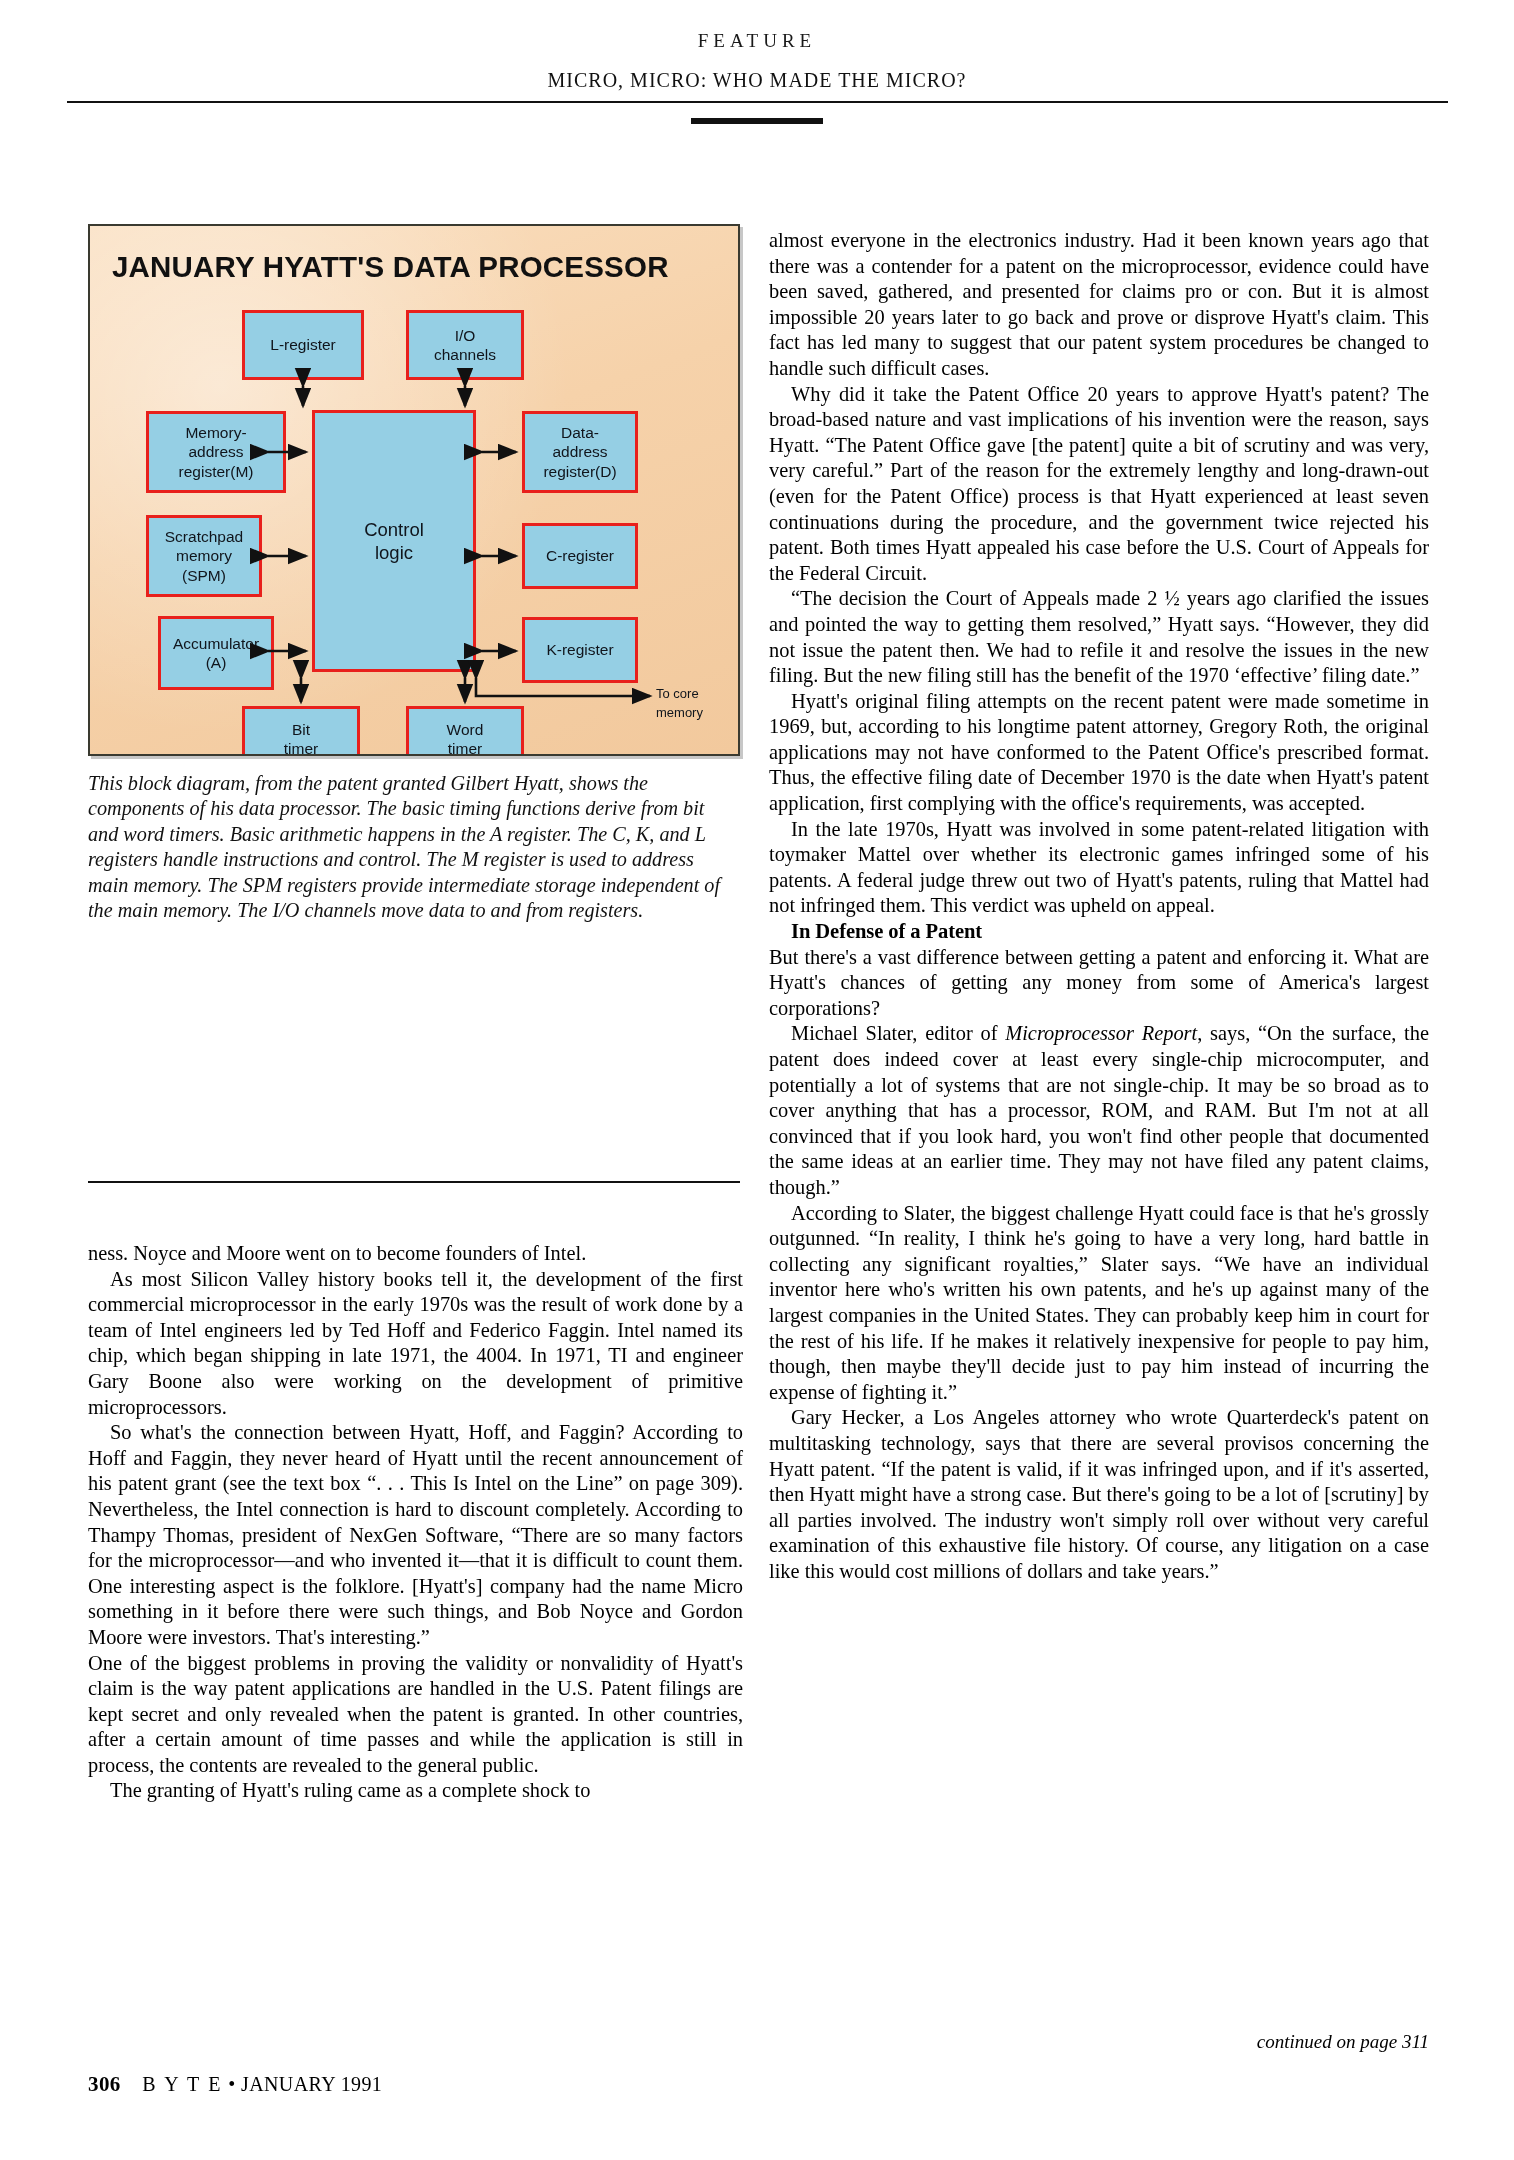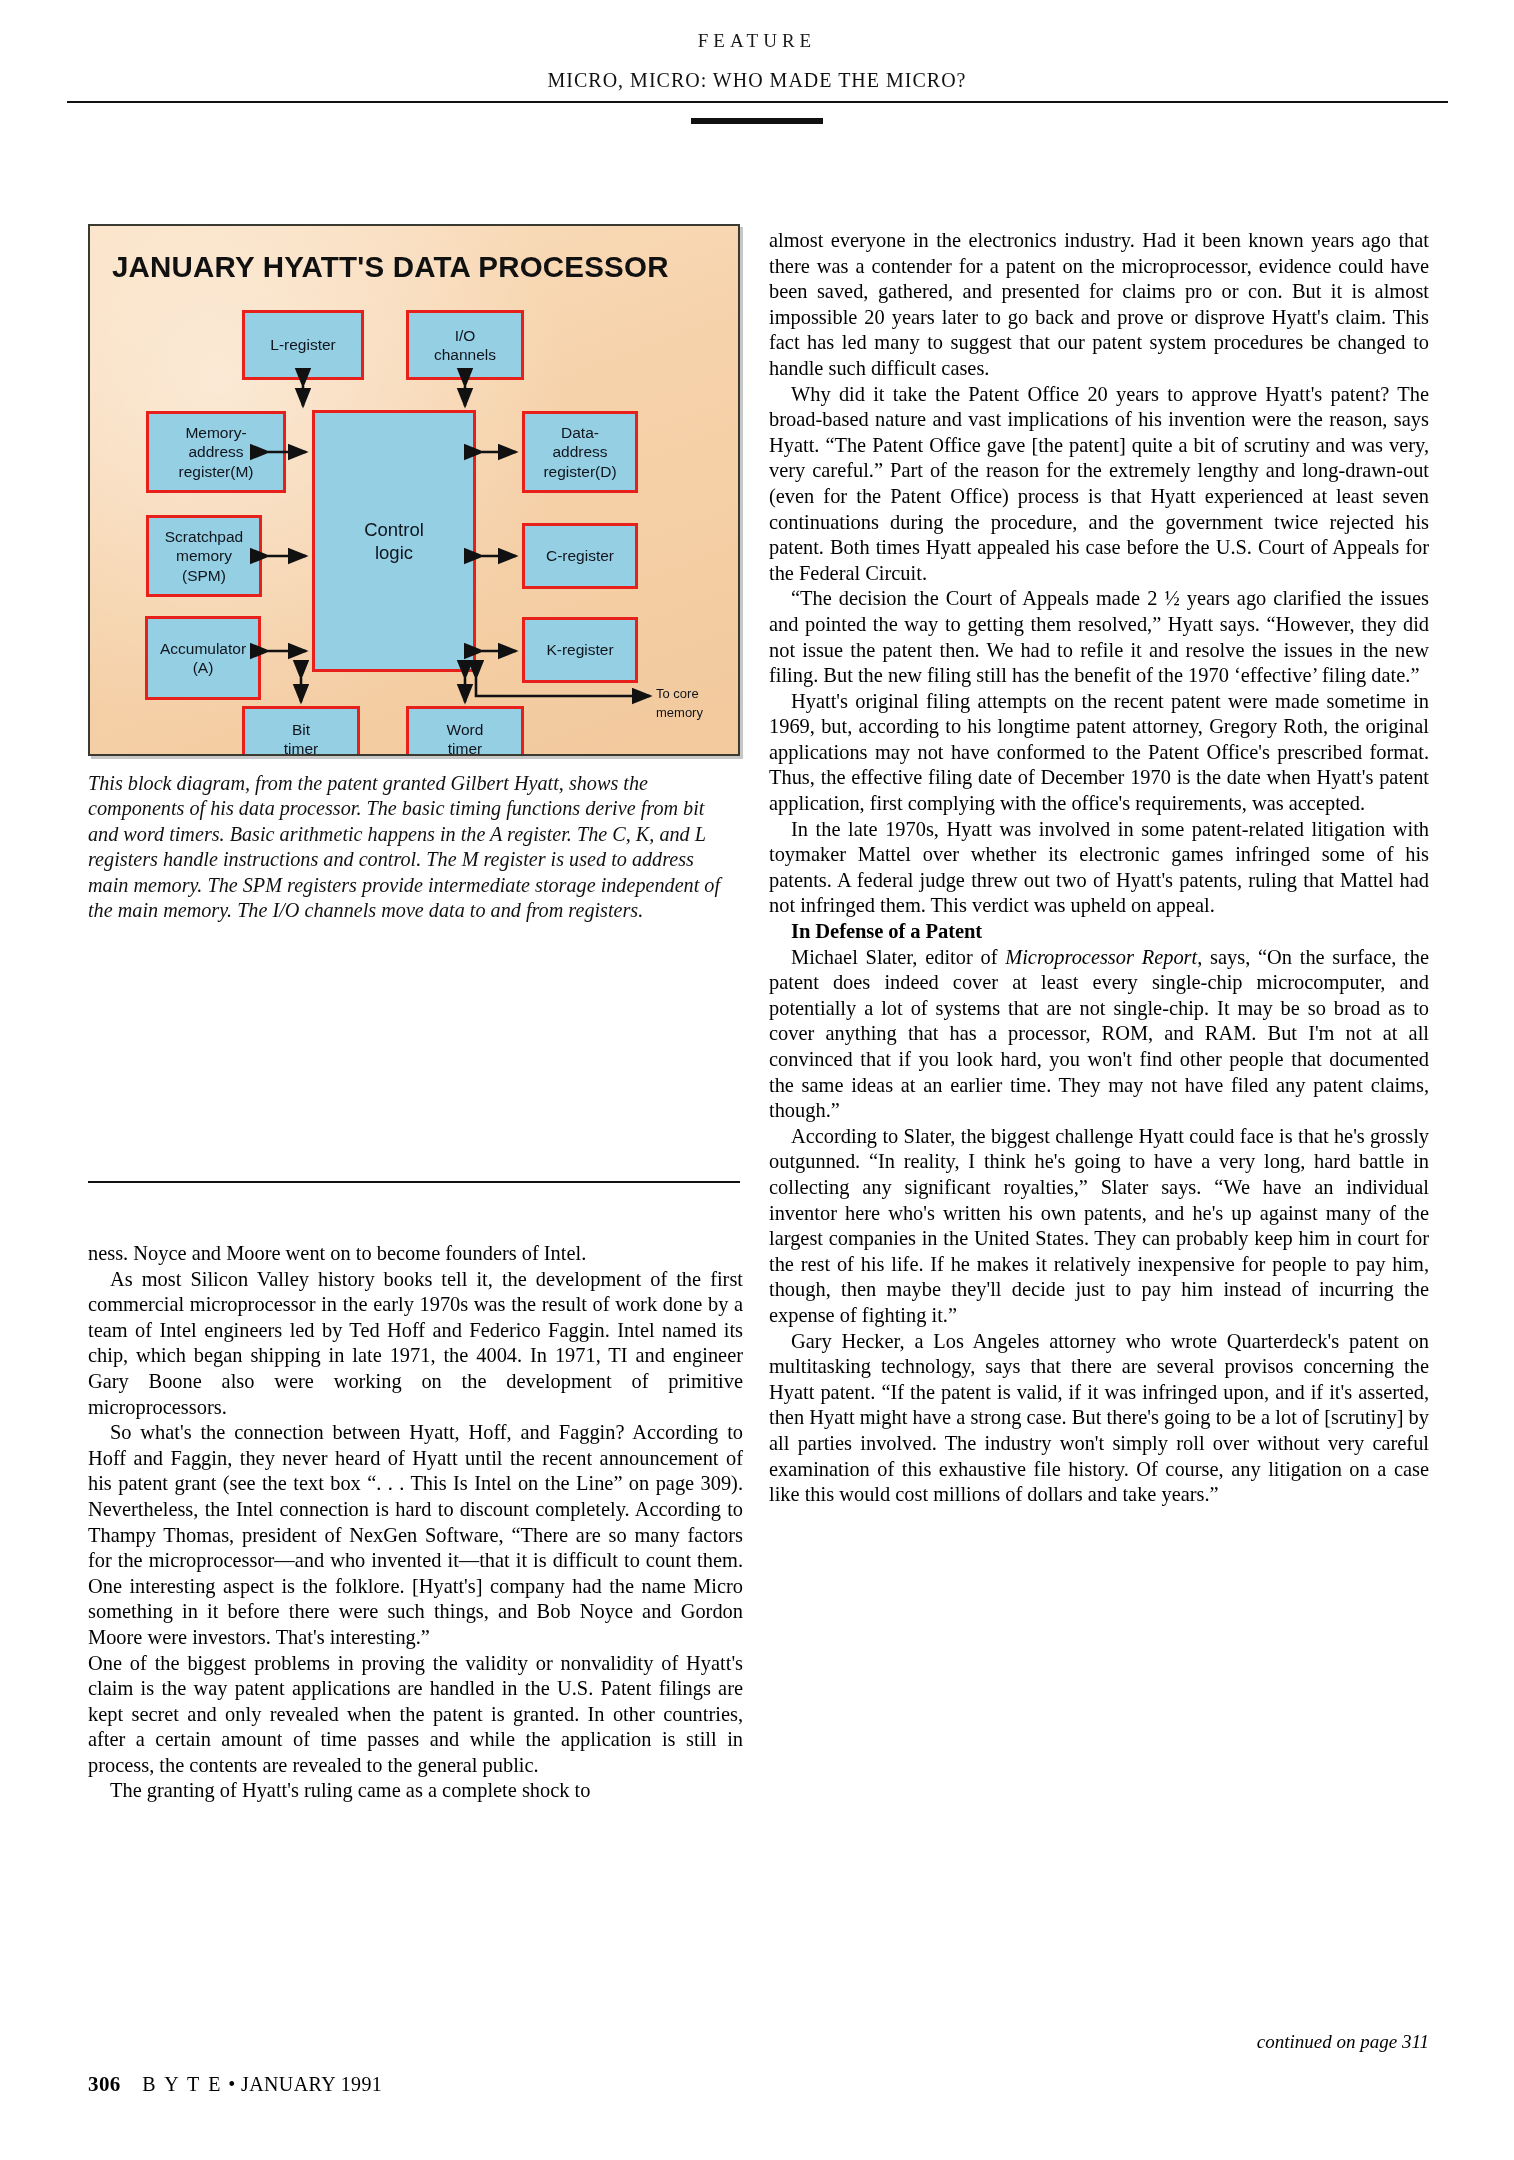--- a/index.html
+++ b/index.html
@@ -220,21 +220,21 @@
     <div class="node" style="left:56px; top:289px; width:116px; height:82px;">
       <span style="white-space:pre-line;">Scratchpad
 memory
 (SPM)</span>
     </div>
 
     <div class="node" style="left:432px; top:297px; width:116px; height:66px;">
       <span>C-register</span>
     </div>
 
-    <div class="node" style="left:55px; top:390px; width:116px; height:84px;">
+    <div class="node" style="left:68px; top:390px; width:116px; height:74px;">
       <span style="white-space:pre-line;">Accumulator
 (A)</span>
     </div>
 
     <div class="node" style="left:432px; top:391px; width:116px; height:66px;">
       <span>K-register</span>
     </div>
 
     <div class="node" style="left:152px; top:480px; width:118px; height:66px;">
       <span style="white-space:pre-line;">Bit
@@ -299,20 +299,21 @@
   <p>The granting of Hyatt's ruling came as a complete shock to</p>
 </div>
 
 <div class="col col-right">
   <p class="noindent">almost everyone in the electronics industry. Had it been known years ago that there was a contender for a patent on the microprocessor, evidence could have been saved, gathered, and presented for claims pro or con. But it is almost impossible 20 years later to go back and prove or disprove Hyatt's claim. This fact has led many to suggest that our patent system procedures be changed to handle such difficult cases.</p>
   <p>Why did it take the Patent Office 20 years to approve Hyatt's patent? The broad-based nature and vast implications of his invention were the reason, says Hyatt. “The Patent Office gave [the patent] quite a bit of scrutiny and was very, very careful.” Part of the reason for the extremely lengthy and long-drawn-out (even for the Patent Office) process is that Hyatt experienced at least seven continuations during the procedure, and the government twice rejected his patent. Both times Hyatt appealed his case before the U.S. Court of Appeals for the Federal Circuit.</p>
   <p>“The decision the Court of Appeals made 2&nbsp;½ years ago clarified the issues and pointed the way to getting them resolved,” Hyatt says. “However, they did not issue the patent then. We had to refile it and resolve the issues in the new filing. But the new filing still has the benefit of the 1970 ‘effective’ filing date.”</p>
   <p>Hyatt's original filing attempts on the recent patent were made sometime in 1969, but, according to his longtime patent attorney, Gregory Roth, the original applications may not have conformed to the Patent Office's prescribed format. Thus, the effective filing date of December 1970 is the date when Hyatt's patent application, first complying with the office's requirements, was accepted.</p>
   <p>In the late 1970s, Hyatt was involved in some patent-related litigation with toymaker Mattel over whether its electronic games infringed some of his patents. A federal judge threw out two of Hyatt's patents, ruling that Mattel had not infringed them. This verdict was upheld on appeal.</p>
   <p class="subhead">In Defense of a Patent</p>
+  <p class="after-head">But there's a vast difference between getting a patent and enforcing it. What are Hyatt's chances of getting any money from some of America's largest corporations?</p>
   <p>Michael Slater, editor of <i>Microprocessor Report</i>, says, “On the surface, the patent does indeed cover at least every single-chip microcomputer, and potentially a lot of systems that are not single-chip. It may be so broad as to cover anything that has a processor, ROM, and RAM. But I'm not at all convinced that if you look hard, you won't find other people that documented the same ideas at an earlier time. They may not have filed any patent claims, though.”</p>
   <p>According to Slater, the biggest challenge Hyatt could face is that he's grossly outgunned. “In reality, I think he's going to have a very long, hard battle in collecting any significant royalties,” Slater says. “We have an individual inventor here who's written his own patents, and he's up against many of the largest companies in the United States. They can probably keep him in court for the rest of his life. If he makes it relatively inexpensive for people to pay him, though, then maybe they'll decide just to pay him instead of incurring the expense of fighting it.”</p>
   <p>Gary Hecker, a Los Angeles attorney who wrote Quarterdeck's patent on multitasking technology, says that there are several provisos concerning the Hyatt patent. “If the patent is valid, if it was infringed upon, and if it's asserted, then Hyatt might have a strong case. But there's going to be a lot of [scrutiny] by all parties involved. The industry won't simply roll over without very careful examination of this exhaustive file history. Of course, any litigation on a case like this would cost millions of dollars and take years.”</p>
 </div>
 
 <div class="continued">continued on page 311</div>
 
 <div class="footer">
   <span class="pg">306</span>
   &nbsp;&nbsp;

